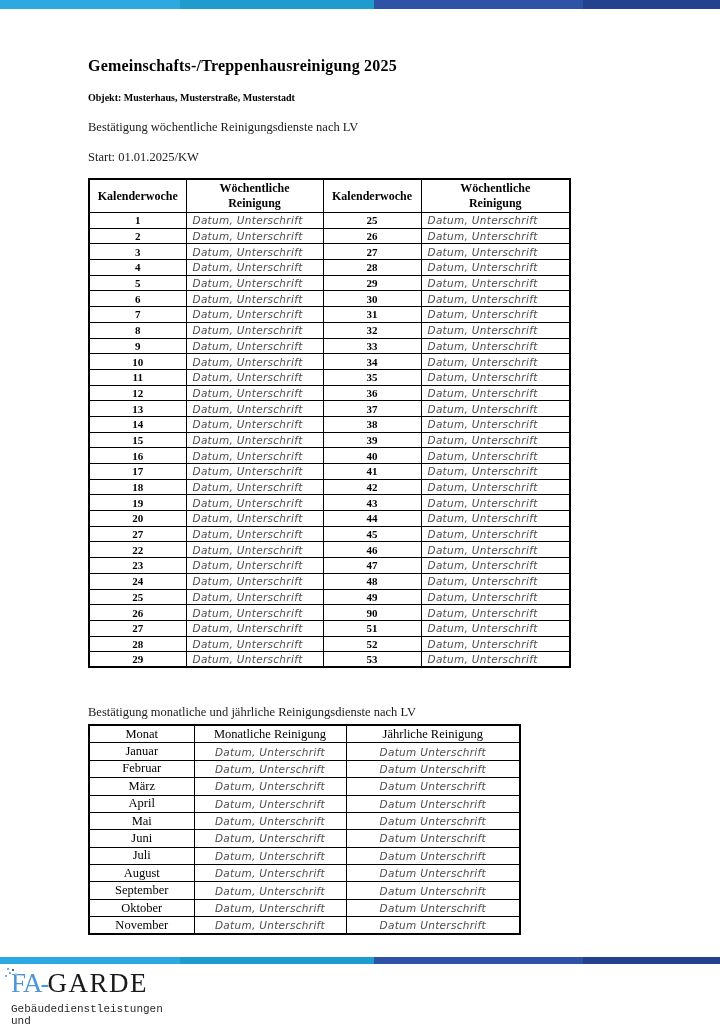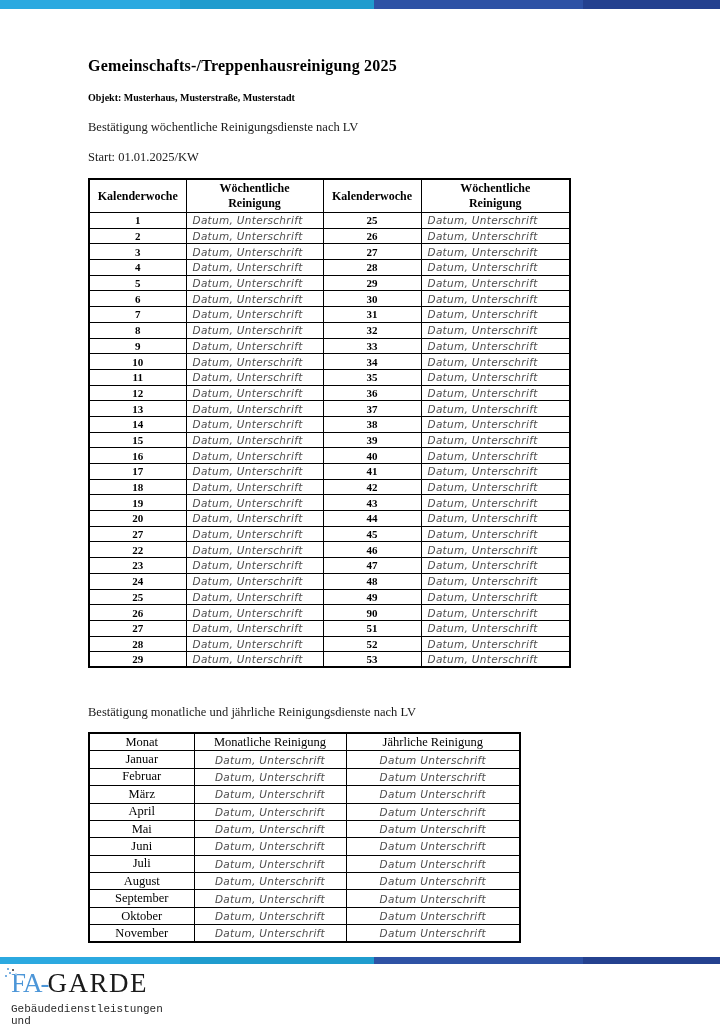--- a/index.html
+++ b/index.html
@@ -94,21 +94,21 @@
     font-style: italic;
     font-size: 10.5px;
     color: #4d4d4d;
     letter-spacing: 0.3px;
   }
   .weekly-table td.hw { text-align: left; padding-left: 6px; }
 
   .monthly-note { margin-top: 37px; font-size: 12.5px; color: #1a1a1a; }
 
   .monthly-table {
-    margin-top: 12px;
+    margin-top: 4px;
     width: 431px;
     border: 2px solid #000;
   }
   .monthly-table th {
     font-size: 12.5px;
     font-weight: normal;
     text-align: center;
     vertical-align: middle;
     height: 17.4px;
   }

